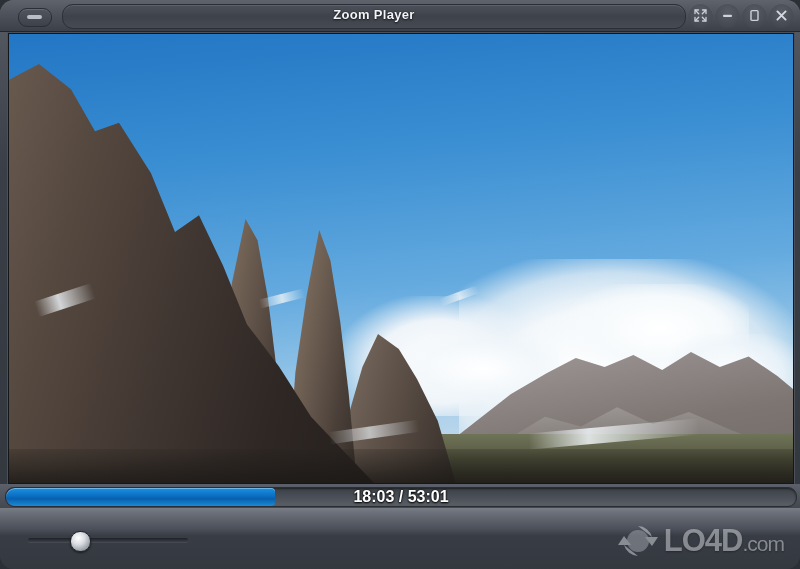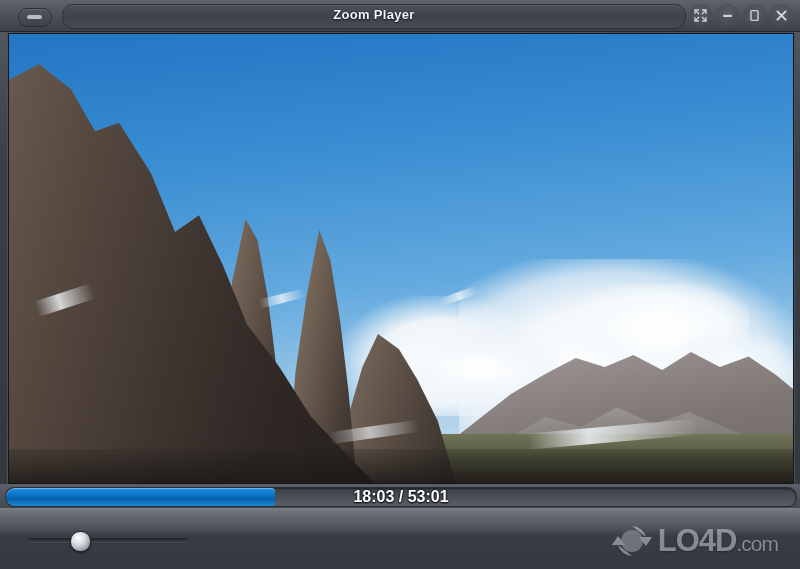--- a/index.html
+++ b/index.html
@@ -1,21 +1,21 @@
 <!DOCTYPE html>
 <html><head>
 <meta charset="utf-8">
 <style>
   html,body{margin:0;padding:0;background:#2b2f36;}
   body{width:800px;height:569px;overflow:hidden;
        font-family:"Liberation Sans", sans-serif;}
 
   .app{position:relative;width:800px;height:569px;
        background:linear-gradient(180deg,#585d66 0%,#4a4f58 12%,#3a3e46 30%,#32363d 100%);
-       overflow:hidden;}
+       overflow:hidden;border-radius:14px;}
 
   
   .titlebar{position:absolute;left:0;top:0;width:800px;height:31px;
             background:linear-gradient(180deg,#5e636c 0%,#4d525b 45%,#3c4149 100%);
             border-bottom:1px solid #22252b;}
   .tb-leftbtn{position:absolute;left:18px;top:8px;width:32px;height:17px;border-radius:9px;
               background:linear-gradient(180deg,#50555e 0%,#3c414a 100%);
               border:1px solid #2a2e35;box-shadow:inset 0 1px 0 rgba(255,255,255,.13);}
   .tb-leftbtn::after{content:"";position:absolute;left:8px;top:6px;width:15px;height:4px;
               border-radius:2px;background:#b9bdc4;}
@@ -111,21 +111,21 @@
 
   .volwrap{position:absolute;left:28px;top:24px;width:160px;height:16px;cursor:pointer;}
   .voltrack{position:absolute;left:0;top:6px;width:160px;height:4px;border-radius:2px;
             background:linear-gradient(180deg,#1d2026 0%,#3b4049 100%);
             box-shadow:0 1px 0 rgba(255,255,255,.07);}
   .volknob{position:absolute;left:50px;top:-1px;width:19px;height:19px;border-radius:10px;
             background:radial-gradient(circle at 38% 32%,#ffffff 0%,#d8dce1 38%,#9aa0a8 72%,#6d737b 100%);
             border:1px solid #23262c;box-shadow:0 1px 2px rgba(0,0,0,.55);}
 
   
-  .wm{position:absolute;right:22px;bottom:8px;display:flex;align-items:center;gap:6px;
+  .wm{position:absolute;right:16px;bottom:8px;display:flex;align-items:center;gap:6px;
       opacity:.55;pointer-events:none;}
   .wm-logo{width:40px;height:40px;}
   .wm-text{font-size:31px;font-weight:bold;color:#c9ccd1;letter-spacing:-1px;
            text-shadow:0 1px 2px rgba(0,0,0,.6);}
   .wm-text small{font-size:21px;font-weight:normal;}
 </style>
 </head>
 <body>
 
 <div class="app">

